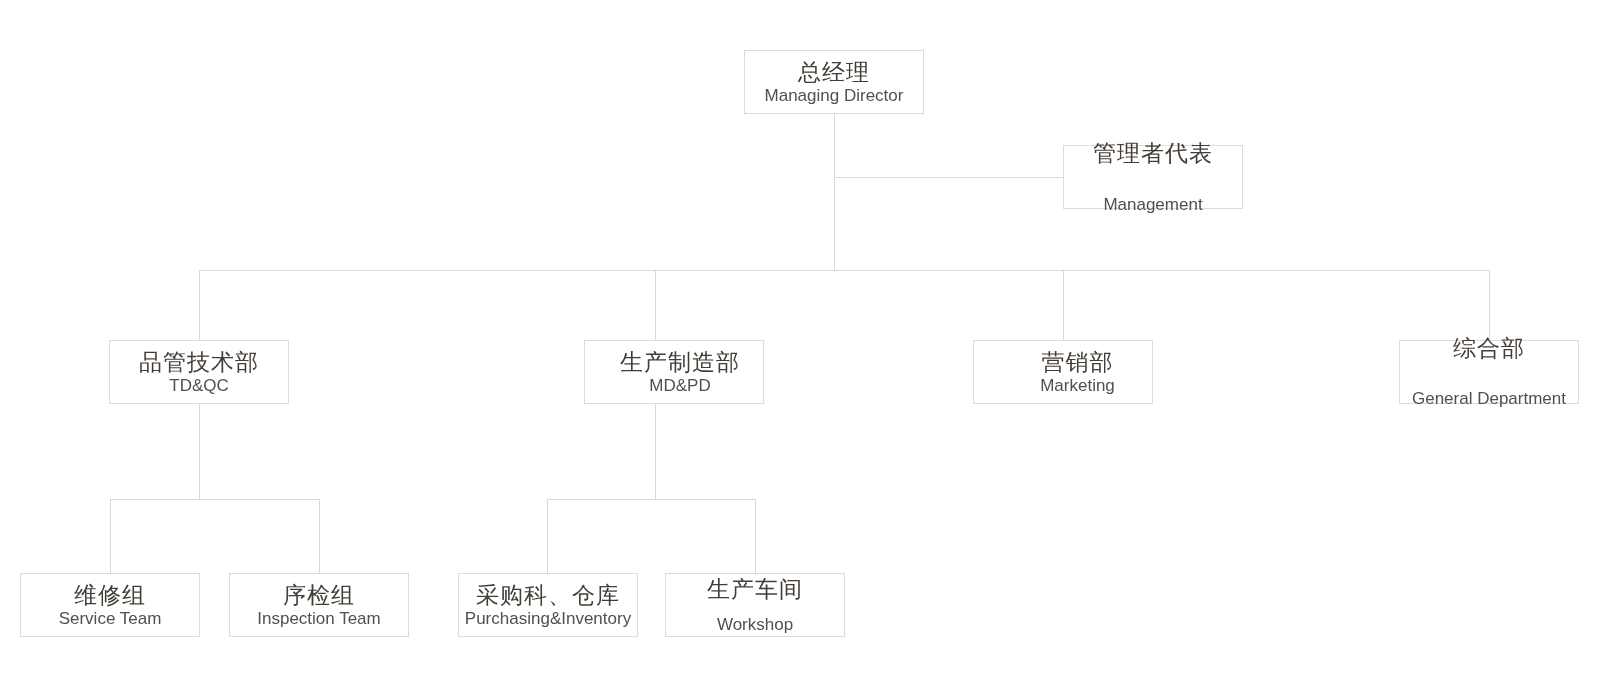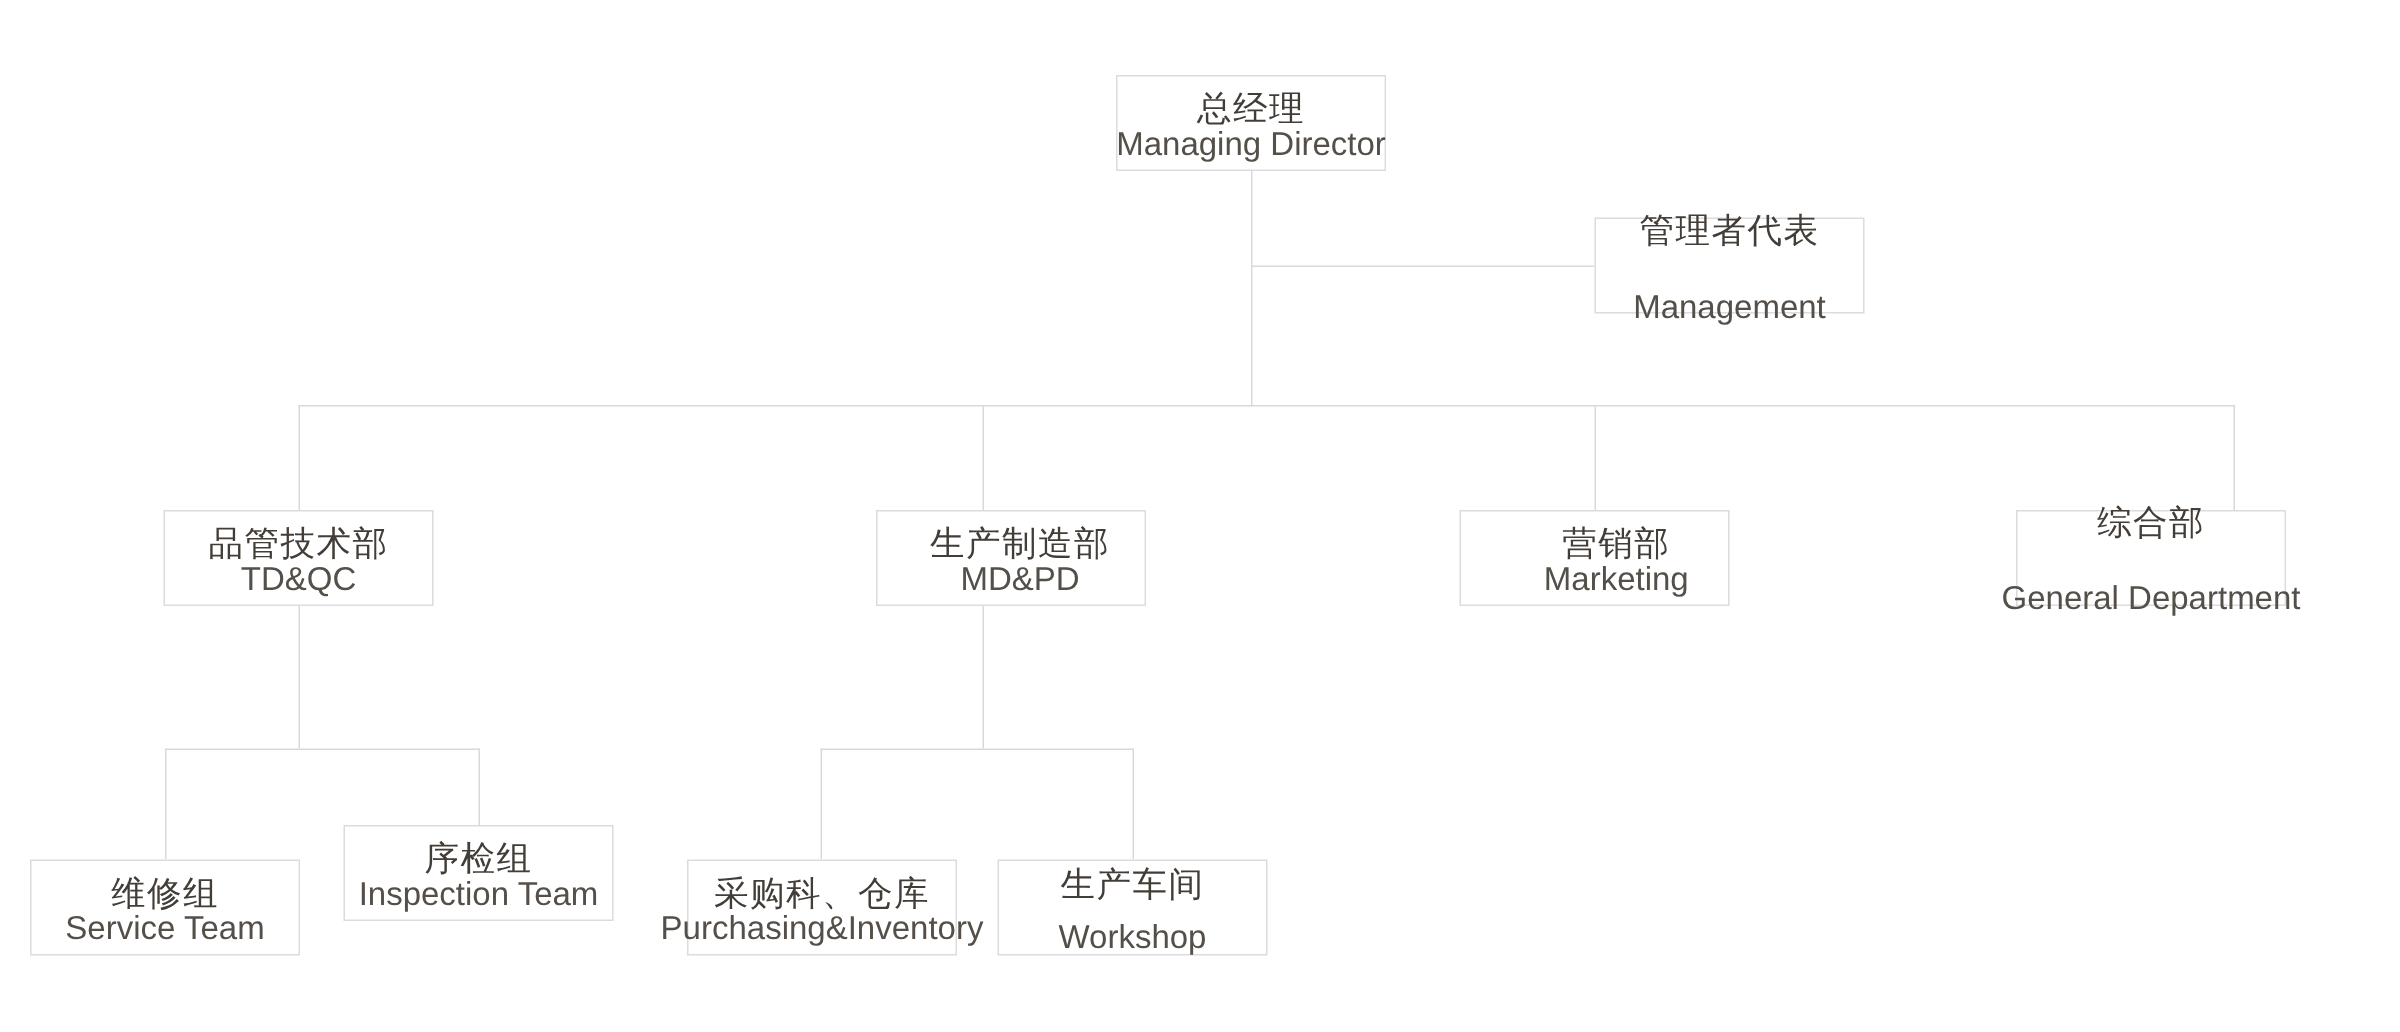--- a/index.html
+++ b/index.html
@@ -30,40 +30,40 @@
     z-index: 2;
   }
   .node .title {
     font-size: 23px;
     letter-spacing: 1px;
     color: #433d37;
     line-height: 27px;
     white-space: nowrap;
   }
   .node .subtitle {
-    font-size: 22px;
+    font-size: 17px;
     color: #554f49;
     line-height: 20px;
     white-space: nowrap;
   }
   .line {
     position: absolute;
     background: #d9d9dc;
     z-index: 1;
   }
 
   
   .pos-managing   { left: 744px;  top: 50px;  }
   .pos-management { left: 1063px; top: 145px; gap: 28px; }
   .pos-tdqc       { left: 109px;  top: 340px; }
   .pos-mdpd       { left: 584px;  top: 340px; padding-left: 12px; }
   .pos-marketing  { left: 973px;  top: 340px; padding-left: 29px; }
-  .pos-general    { left: 1344px; top: 340px; gap: 27px; }
+  .pos-general    { left: 1399px; top: 340px; gap: 27px; }
   .pos-service    { left: 20px;   top: 573px; }
-  .pos-inspection { left: 229px;  top: 550px; }
+  .pos-inspection { left: 229px;  top: 573px; }
   .pos-purchasing { left: 458px;  top: 573px; }
   .pos-workshop   { left: 665px;  top: 573px; gap: 12px; }
 
   
   .ln-md-stem        { left: 834px;  top: 114px; width: 1px;    height: 156px; }
   .ln-mgmt-branch    { left: 834px;  top: 177px; width: 229px;  height: 1px;   }
   .ln-bus            { left: 199px;  top: 270px; width: 1291px; height: 1px;   }
   .ln-drop-tdqc      { left: 199px;  top: 270px; width: 1px;    height: 70px;  }
   .ln-drop-mdpd      { left: 655px;  top: 270px; width: 1px;    height: 70px;  }
   .ln-drop-marketing { left: 1063px; top: 270px; width: 1px;    height: 70px;  }

